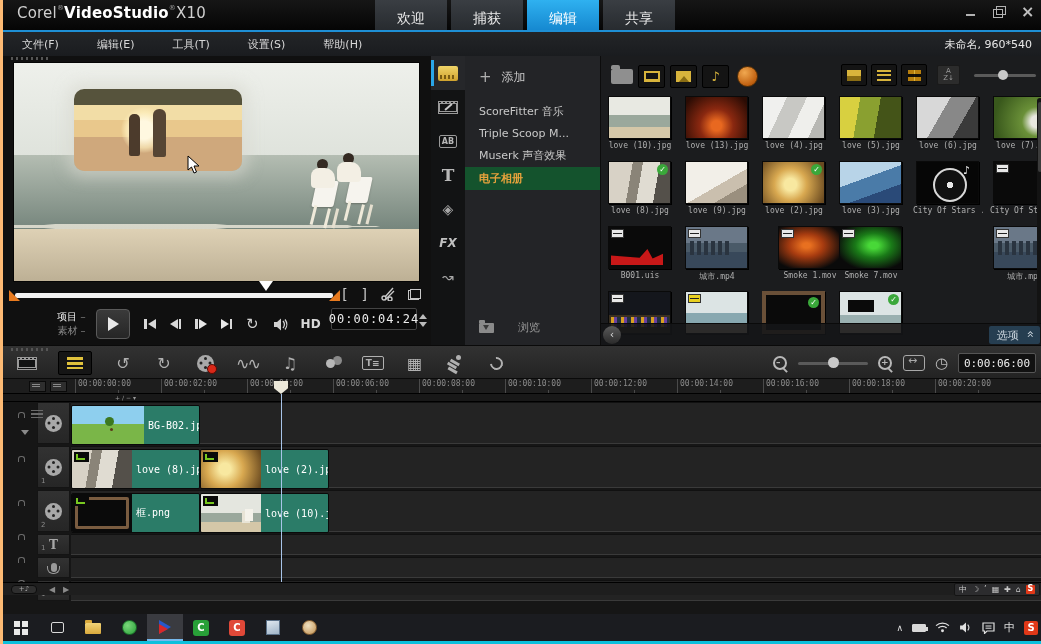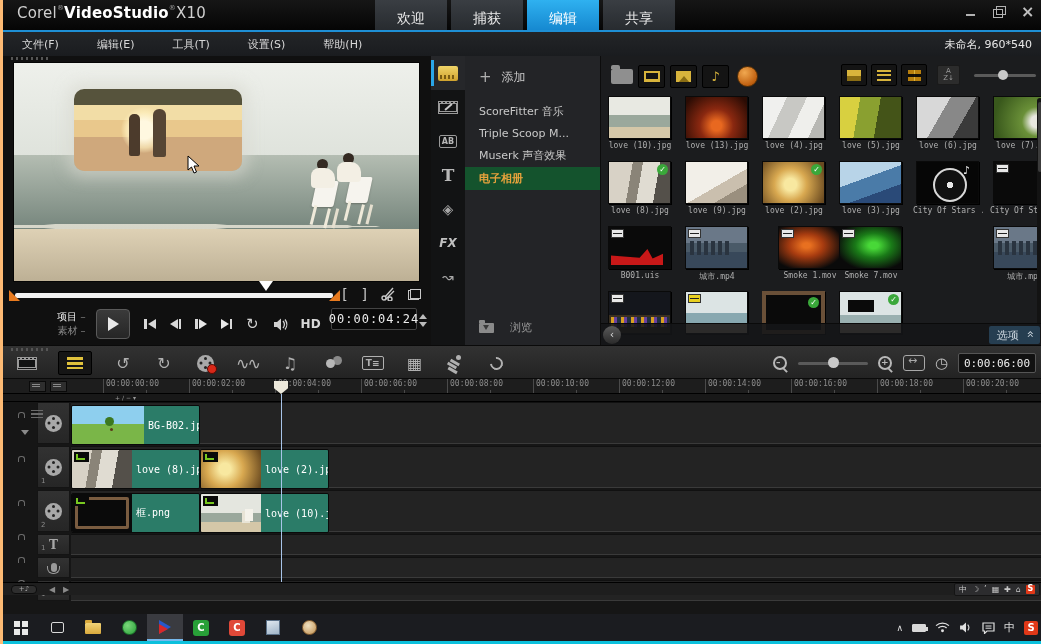--- a/index.html
+++ b/index.html
@@ -108,21 +108,21 @@
   .icn-T { font-family:"DejaVu Serif","Liberation Serif",serif; font-size:17px; font-weight:bold; color:#b8b8b8; }
   .icn-graphic { font-size:14px; color:#a8a8a8; }
   .icn-fx { font-size:12px; font-weight:bold; font-style:italic; color:#c0c0c0; }
   .icn-path { font-size:14px; color:#a8a8a8; }
 
   #lib-cats { position:absolute; left:34px; top:0; width:136px; height:289px; background:#232427; border-right:1px solid #0c0c0c; }
   #add-row { display:flex; align-items:center; gap:10px; color:#c8c8c8; font-size:12px; padding:12px 0 14px 14px; cursor:pointer; }
   #add-row .plus { font-size:15px; color:#b0b0b0; }
   .cat-item { color:#c8c8c8; font-size:11px; padding:4px 0 4px 14px; cursor:pointer; white-space:nowrap; }
   .cat-item.selected { background:#14532d; color:#e8a33c; font-weight:bold; }
-  #browse-row { position:absolute; left:0; bottom:4px; width:100%; display:flex; align-items:center; gap:16px;
+  #browse-row { position:absolute; left:0; bottom:4px; width:100%; display:flex; align-items:center; gap:24px;
     color:#9a9a9a; font-size:11px; padding:6px 8px 6px 14px; cursor:pointer; }
   .icn-browse { width:15px; height:10px; background:#8a8a8a; border-radius:1px; position:relative; }
   .icn-browse::before { content:""; position:absolute; left:0; top:-3px; width:6px; height:3px; background:#8a8a8a; border-radius:1px 1px 0 0; }
   .icn-browse::after { content:""; position:absolute; left:4px; top:2px; width:0; height:0; border:3.5px solid transparent; border-top:5px solid #3a3a3a; }
 
   #gallery { position:absolute; left:170px; top:0; width:443px; height:289px; background:#1b1c1e; overflow:hidden; }
   #gal-toolbar { position:absolute; left:0; top:0; width:100%; height:40px; display:flex; align-items:center; }
   .icn-folder { width:22px; height:15px; background:#8f8f8f; border-radius:2px 2px 2px 2px; position:relative; margin-left:10px; cursor:pointer;}
   .icn-folder::before { content:""; position:absolute; left:0; top:-4px; width:9px; height:4px; background:#8f8f8f; border-radius:2px 2px 0 0; }
   .filt-btn { width:27px; height:23px; background:#141414; border:1px solid #000; border-radius:2px;
@@ -232,21 +232,21 @@
   .fit-btn { width:22px; height:16px; border:1.5px solid #a8a8a8; border-radius:3px; position:relative; cursor:pointer;}
   .fit-btn::after { content:"↔"; position:absolute; left:4px; top:-2px; color:#a8a8a8; font-size:11px; }
   .icn-clock { color:#b8b8b8; font-size:15px; }
   #tl-timecode { width:78px; height:20px; background:#111; border:1px solid #555; border-radius:2px; color:#f0f0f0;
     font-family:"DejaVu Sans Mono",monospace; font-size:11px; display:flex; align-items:center; justify-content:center; }
 
   
   #timeline { position:absolute; left:0; top:379px; width:1041px; height:235px; background:#161616; }
   #ruler { position:absolute; left:68px; top:0; width:973px; height:15px; background:#1d1d1d; border-bottom:1px solid #000; overflow:hidden; }
   .tick { position:absolute; top:0; height:15px; border-left:1px solid #4a4a4a; color:#8a8a8a; font-size:8px;
-    font-family:"DejaVu Sans Mono",monospace; padding-left:2px; line-height:10px;margin-left:28px; }
+    font-family:"DejaVu Sans Mono",monospace; padding-left:2px; line-height:10px; }
   .tick::after { content:""; position:absolute; left:42px; bottom:0; width:1px; height:4px; background:#4a4a4a; }
   #ruler-corner { position:absolute; left:0; top:0; width:68px; height:15px; background:#1d1d1d; border-bottom:1px solid #000; display:flex; gap:4px; padding:2px 0 0 26px; }
   .tm-btn { width:17px; height:11px; background:#2e2e2e; border:1px solid #0a0a0a; position:relative; cursor:pointer; }
   .tm-btn::after { content:""; position:absolute; left:2px; top:2px; right:5px; height:5px;
     background:repeating-linear-gradient(#8a8a8a 0 1px, transparent 1px 2.5px); }
   #subrow { position:absolute; left:0; top:15px; width:1041px; height:8px; background:#181818; border-bottom:1px solid #000;}
   #subrow .pm-mini { position:absolute; left:112px; top:0px; color:#9a9a9a; font-size:6px; letter-spacing:2px; }
   #rangebar-blue { position:absolute; left:68px; top:24px; width:66px; height:3px; background:#5a9ae0; }
   #rangebar-green { position:absolute; left:134px; top:24px; width:56px; height:3px; background:#2e8c6a; }
   #tracks { position:absolute; left:0; top:23px; width:1041px; height:180px; }

